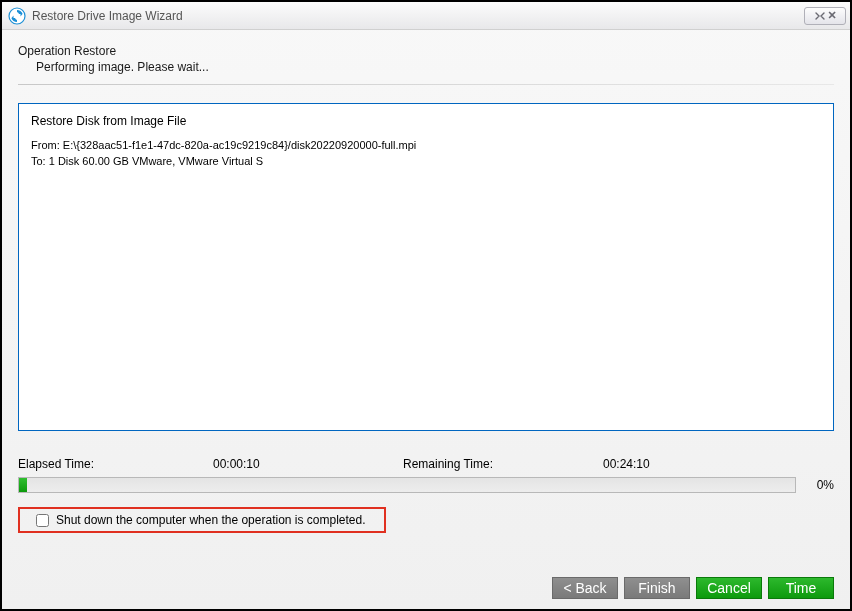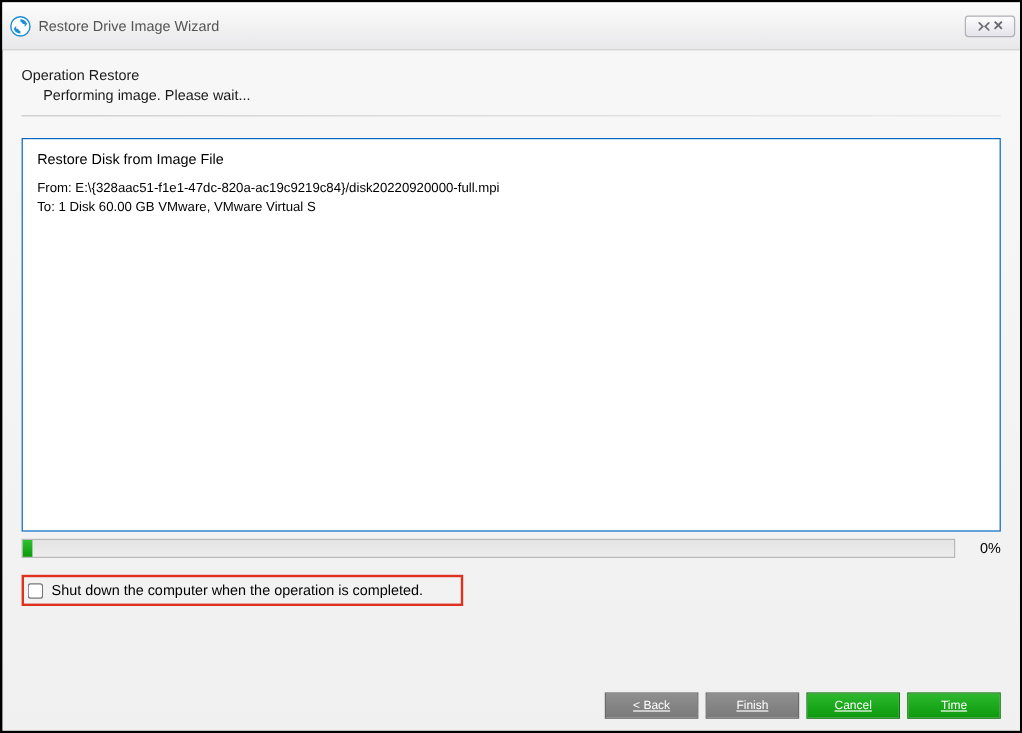--- a/index.html
+++ b/index.html
@@ -4,21 +4,21 @@
 <style>
   * { box-sizing: border-box; margin: 0; padding: 0; }
   body { font-family: Tahoma, "Segoe UI", Arial, sans-serif; font-size: 12px; background: #fff; }
   .window {
     width: 852px; height: 611px;
     border: 2px solid #000;
     background: linear-gradient(to bottom, #f8f8f8 0%, #f0f0f0 100%);
     display: flex; flex-direction: column;
   }
   .titlebar {
-    height: 40px;
+    height: 28px;
     background: linear-gradient(to bottom, #fcfcfc 0%, #e8e8ea 100%);
     border-bottom: 1px solid #d0d0d0;
     display: flex; align-items: center;
     padding: 0 4px;
   }
   .titlebar .app-icon {
     width: 18px; height: 18px; margin-right: 6px; margin-left: 2px;
     display: inline-flex; align-items: center; justify-content: center;
   }
   .titlebar .title-text { color: #555; font-size: 12px; flex: 1; }
@@ -63,38 +63,37 @@
     position: relative;
   }
   .progress-inner {
     position: absolute; left: 0; top: 0; bottom: 0;
     background: linear-gradient(to bottom, #2fbf2f, #0c9a0c);
   }
   .pct { font-size: 12px; width: 28px; text-align: right; }
   .shutdown-row {
     margin-top: 14px;
     border: 2px solid #e03020;
-    padding: 4px 3px;
+    padding: 4px 16px;
     display: inline-flex; align-items: center;
     width: 368px;
   }
   .shutdown-row input { margin-right: 7px; width: 13px; height: 13px; }
   .shutdown-row label { font-size: 12px; }
   .footer {
     margin-top: auto;
     padding-top: 28px;
     display: flex; justify-content: flex-end; gap: 6px;
   }
   .btn {
-    width: 78px; height: 22px;
-    font-size: 10px;
+    width: 66px; height: 22px;
+    font-size: 14px;
     border: 1px solid #6a6a6a;
     display: flex; align-items: center; justify-content: center;
     cursor: pointer;
-    text-decoration: underline;
   }
   .btn.gray {
     background: linear-gradient(to bottom, #8f8f8f, #7a7a7a);
     color: #fff;
   }
   .btn.green {
     background: linear-gradient(to bottom, #2db82d, #0d9a0d);
     color: #fff;
     border-color: #0a7a0a;
   }
@@ -135,20 +134,26 @@
       <div class="panel-line">
         <b>From:</b>
         <span>E:\{328aac51-f1e1-47dc-820a-ac19c9219c84}/disk20220920000-full.mpi</span>
       </div>
       <div class="panel-line">
         <b>To:</b>
         <span>1 Disk 60.00 GB VMware, VMware Virtual S</span>
       </div>
     </div>
 
+    <div class="times-row">
+      <div class="col-label1">Elapsed Time:</div>
+      <div class="col-val1">00:00:10</div>
+      <div class="col-label2">Remaining Time:</div>
+      <div class="col-val2">00:24:10</div>
+    </div>
 
     <div class="progress-row">
       <div class="progress-outer">
         <div class="progress-inner" style="width:1%"></div>
       </div>
       <div class="pct">0%</div>
     </div>
 
     <div class="shutdown-row">
       <input type="checkbox" id="sd" style="">

